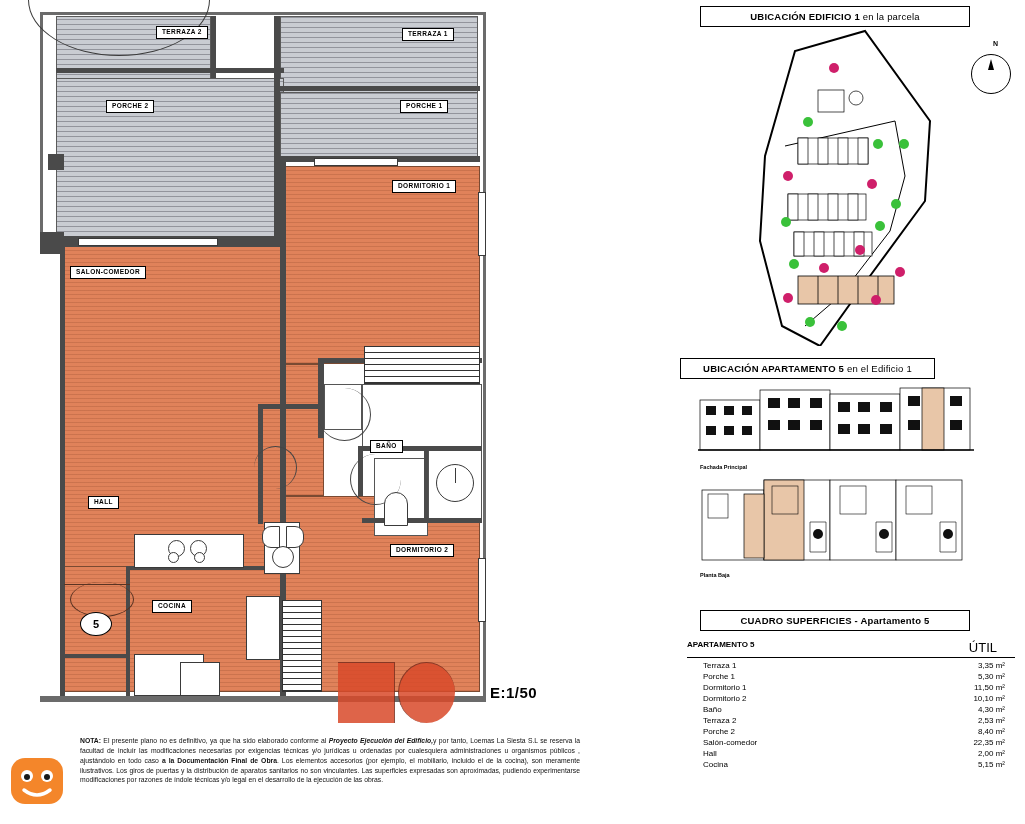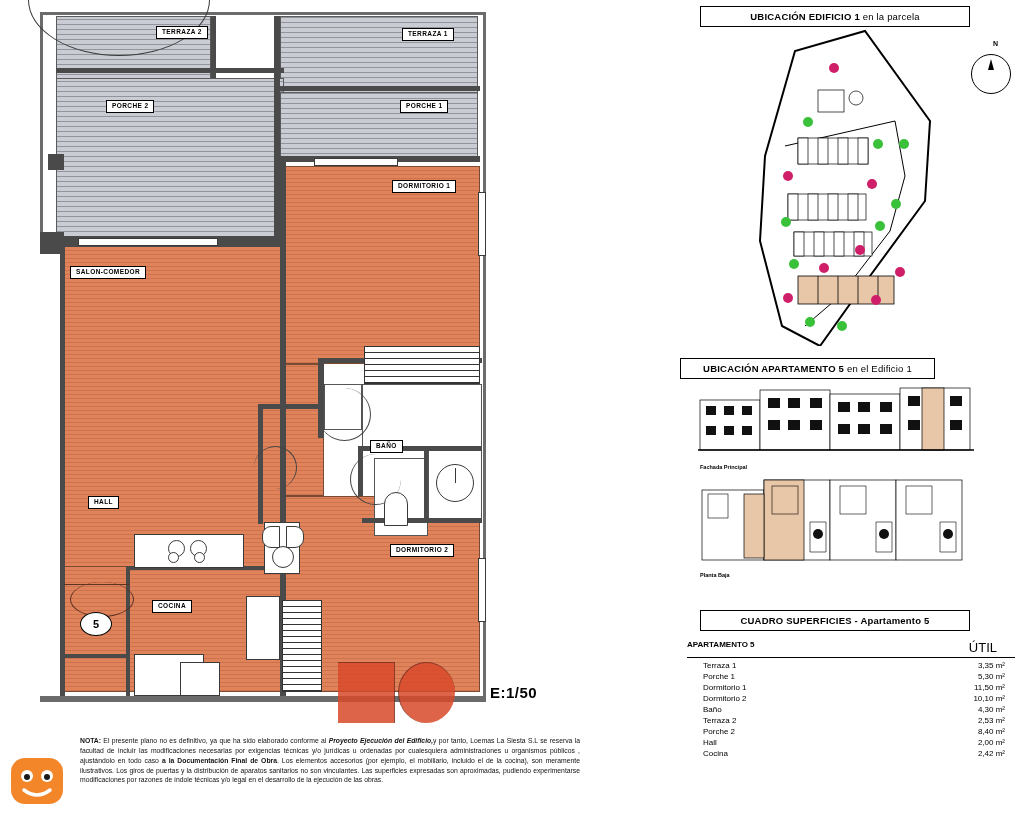--- a/index.html
+++ b/index.html
@@ -351,26 +351,30 @@
       </div>
     <div class="trow">
         <span class="nm">Terraza 2</span>
         <span class="val">2,53 m²</span>
       </div>
     <div class="trow">
         <span class="nm">Porche 2</span>
         <span class="val">8,40 m²</span>
       </div>
     <div class="trow">
+        <span class="nm">Salón-comedor</span>
+        <span class="val">22,35 m²</span>
+      </div>
+    <div class="trow">
         <span class="nm">Hall</span>
         <span class="val">2,00 m²</span>
       </div>
     <div class="trow">
         <span class="nm">Cocina</span>
-        <span class="val">2,42 m²</span>
+        <span class="val">5,15 m²</span>
       </div>
   </div>
 
   <div class="note">
     <b>NOTA:</b><span> El presente plano no es definitivo, ya que ha sido elaborado conforme al </span><b><i>Proyecto Ejecución del Edificio,</i></b><span>y por tanto, Loemas La Siesta S.L se reserva la facultad de incluir las modificaciones necesarias por exigencias técnicas y/o jurídicas u ordenadas por cualesquiera administraciones u organismos públicos , ajustándolo en todo caso </span><b>a la Documentación Final de Obra</b><span>. Los elementos accesorios (por ejemplo, el mobiliario, incluido el de la cocina), son meramente ilustrativos. Los giros de puertas y la distribución de aparatos sanitarios no son vinculantes. Las superficies expresadas son aproximadas, pudiendo experimentarse modificaciones por razones de índole técnicas y/o legal en el desarrollo de la ejecución de las obras.</span>
   </div>
 
   <div class="logo">
     <svg width="58" height="58" viewBox="0 0 58 58">
       <rect x="3" y="6" width="52" height="46" rx="14" fill="#f4862a"></rect>

